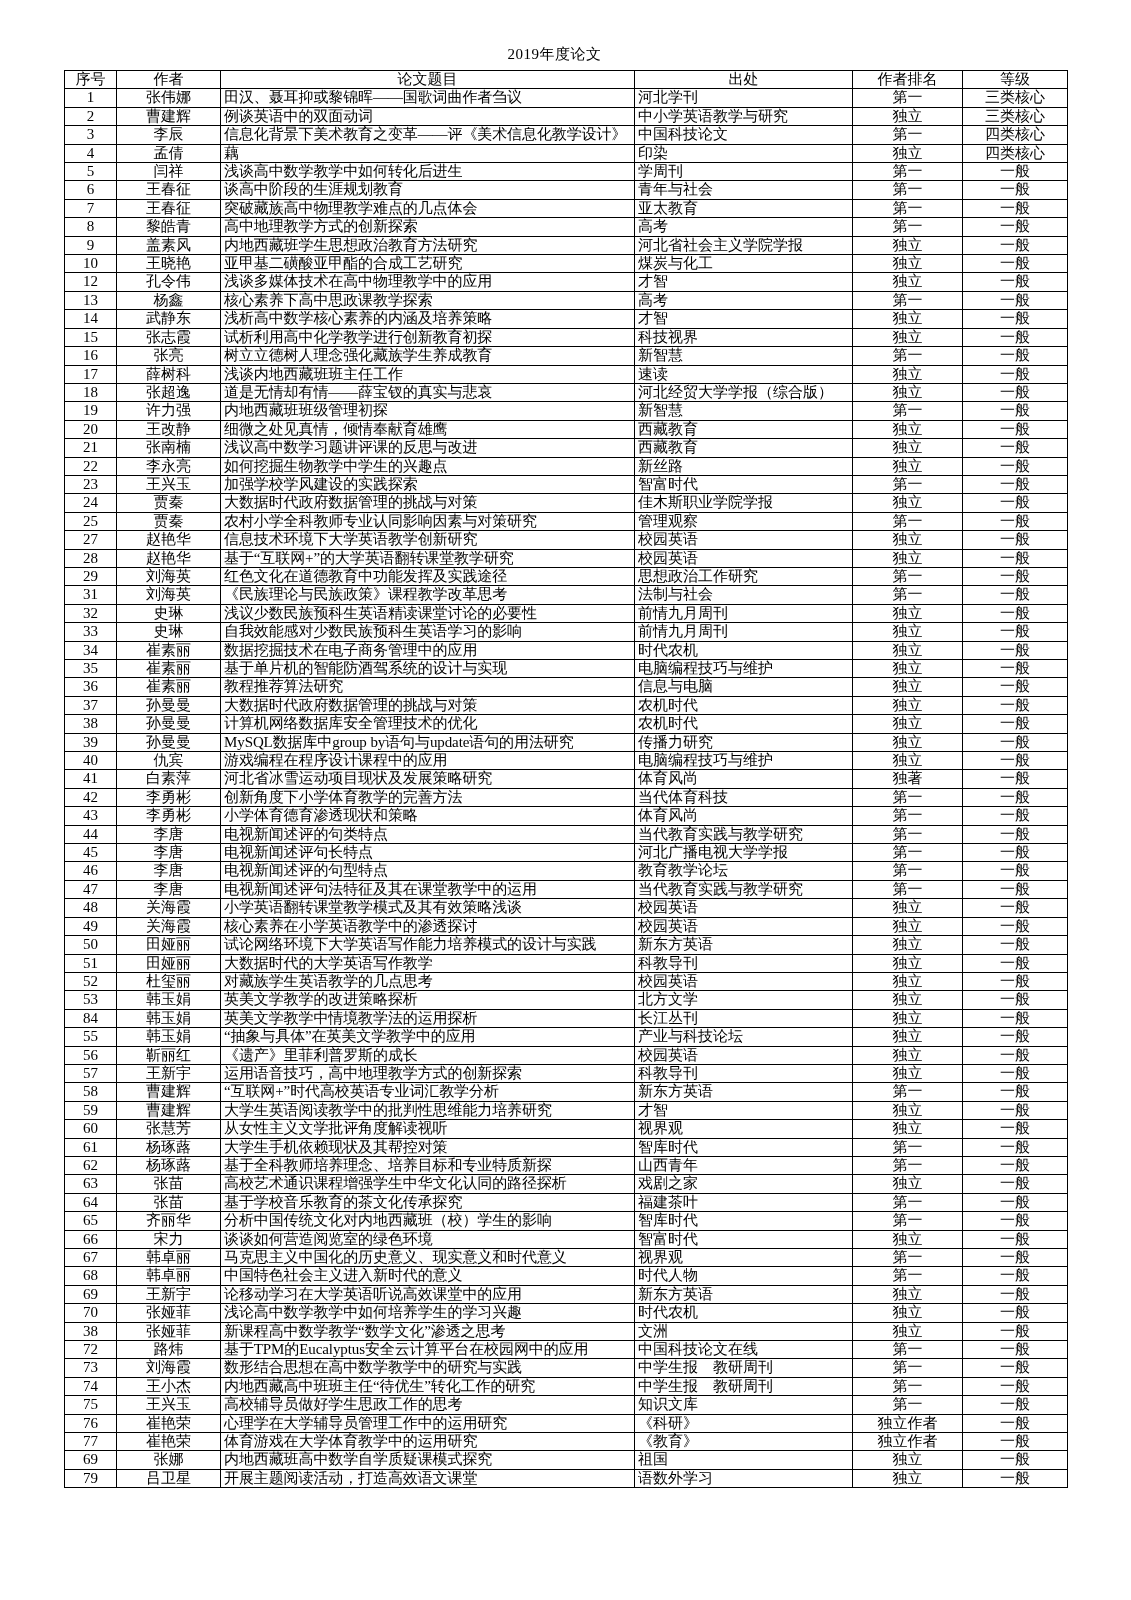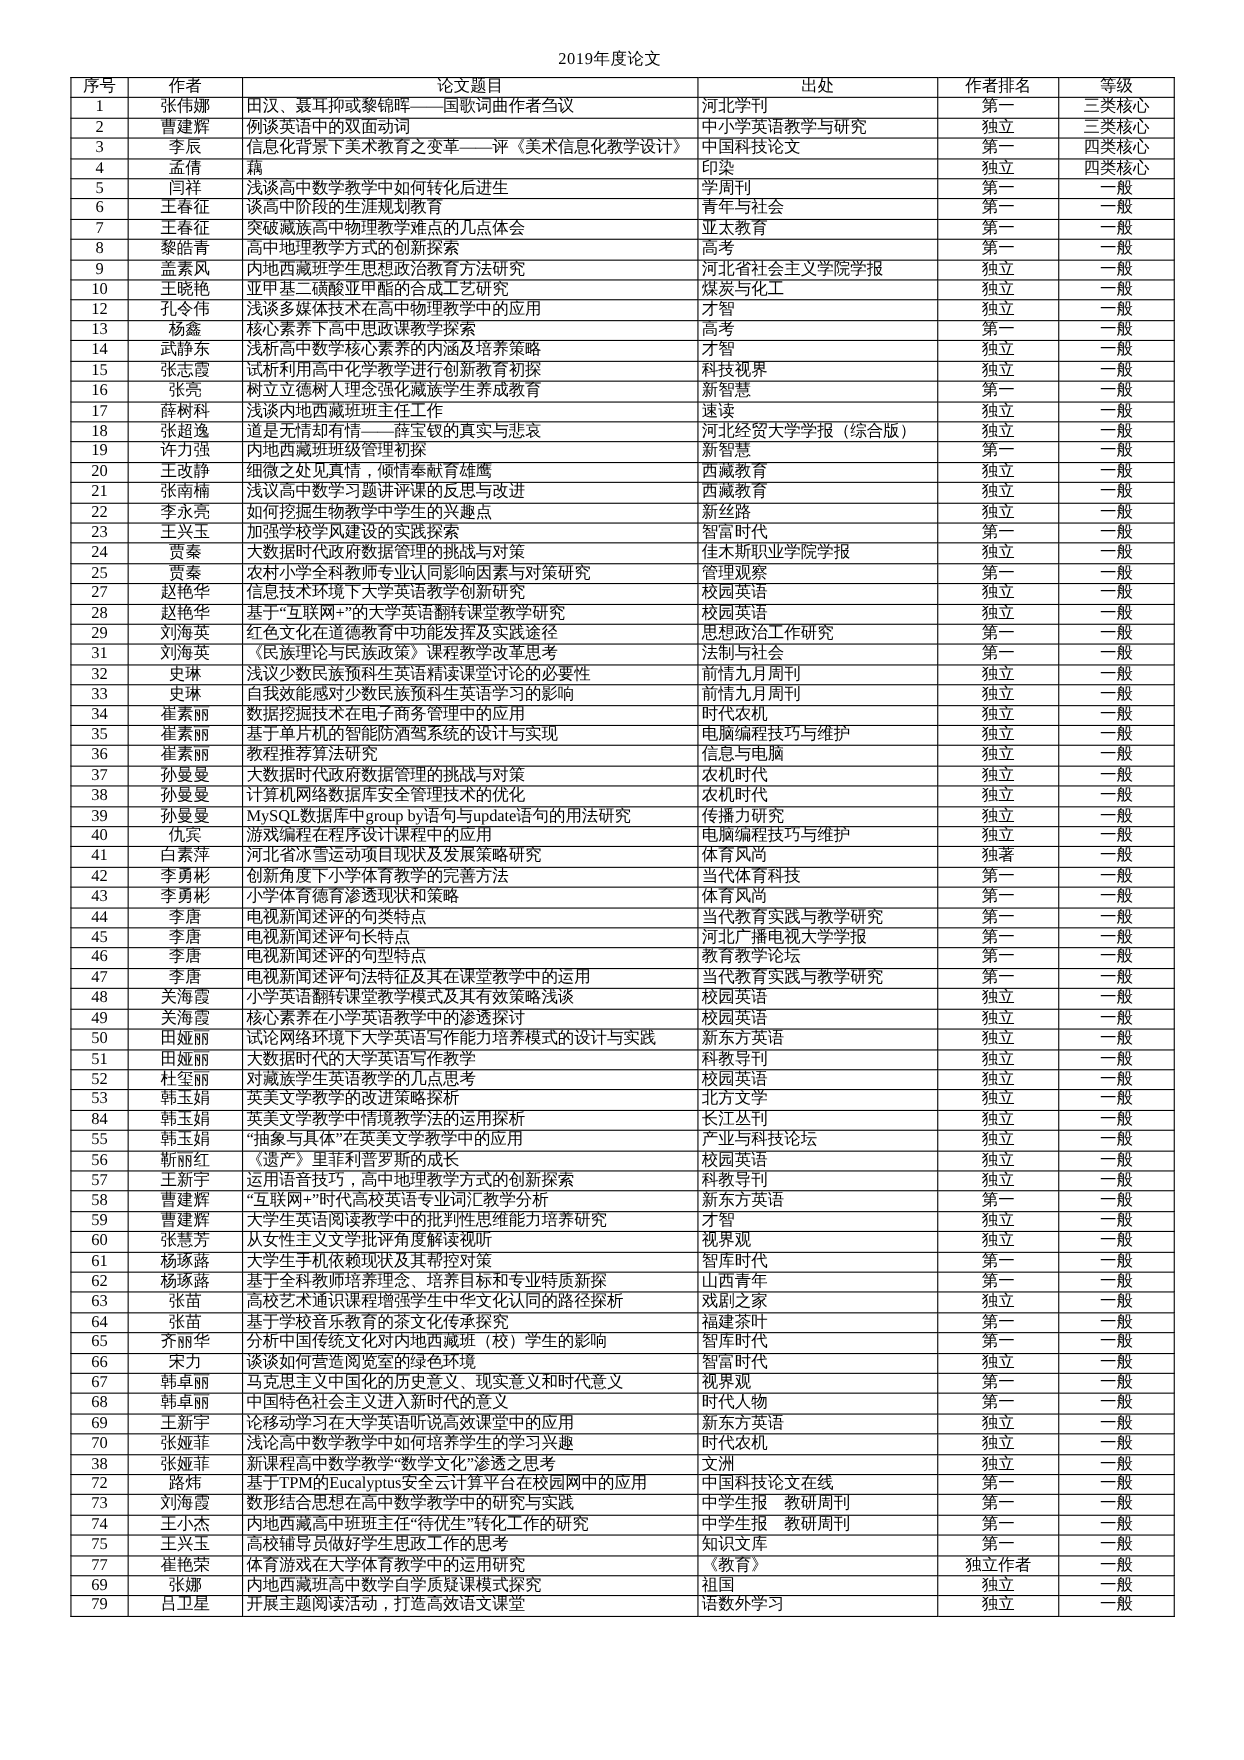--- a/index.html
+++ b/index.html
@@ -654,20 +654,28 @@
         </tr>
         <tr>
           <td class="idx">75</td>
           <td class="author">王兴玉</td>
           <td class="title">高校辅导员做好学生思政工作的思考</td>
           <td class="source">知识文库</td>
           <td class="rank">第一</td>
           <td class="level">一般</td>
         </tr>
         <tr>
+          <td class="idx">76</td>
+          <td class="author">崔艳荣</td>
+          <td class="title">心理学在大学辅导员管理工作中的运用研究</td>
+          <td class="source">《科研》</td>
+          <td class="rank">独立作者</td>
+          <td class="level">一般</td>
+        </tr>
+        <tr>
           <td class="idx">77</td>
           <td class="author">崔艳荣</td>
           <td class="title">体育游戏在大学体育教学中的运用研究</td>
           <td class="source">《教育》</td>
           <td class="rank">独立作者</td>
           <td class="level">一般</td>
         </tr>
         <tr>
           <td class="idx">69</td>
           <td class="author">张娜</td>

